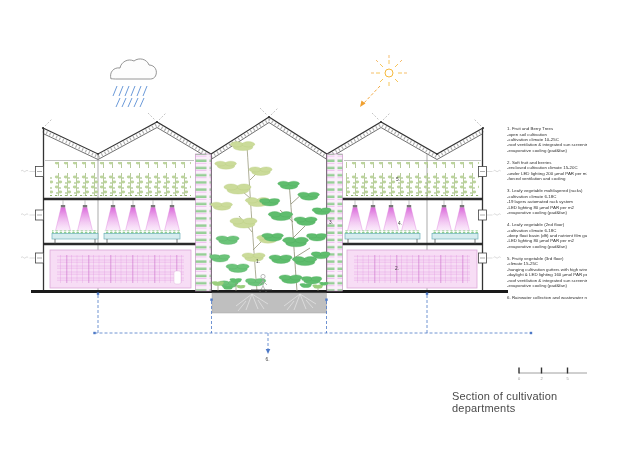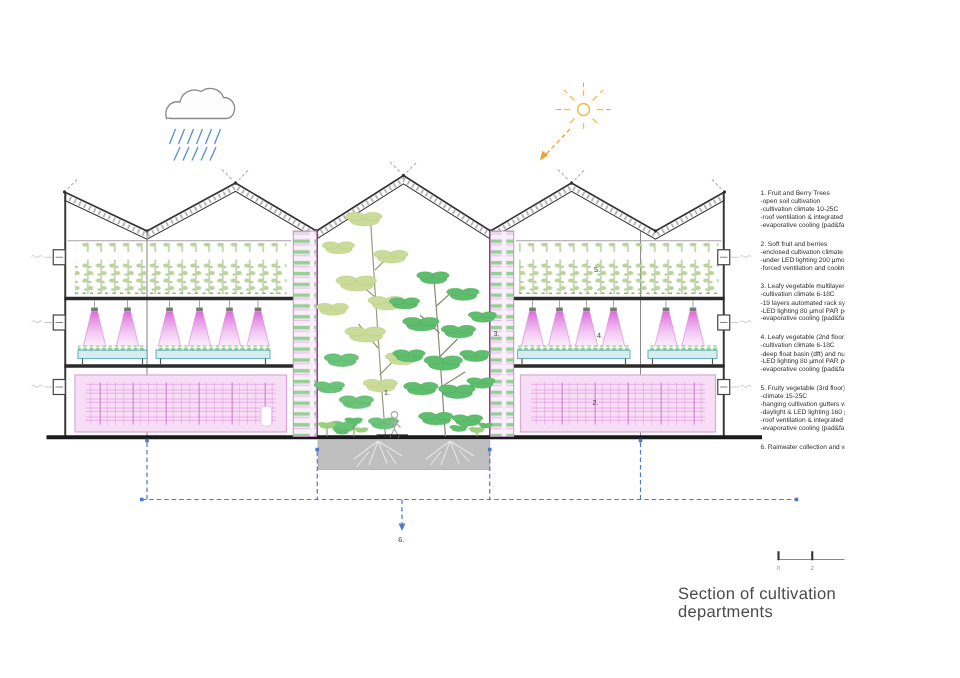--- a/index.html
+++ b/index.html
@@ -1,17 +1,17 @@
 <!DOCTYPE html>
 <html><head>
 <meta charset="utf-8">
 <style>
   html,body{margin:0;padding:0;background:#ffffff;}
   #page{position:relative;width:563px;height:452px;background:#ffffff;overflow:hidden;
-        font-family:"Liberation Sans",sans-serif;}
+        font-family:"Liberation Sans",sans-serif;padding-left:24px;}
   #drawing{position:absolute;left:0;top:0;}
   .legend{position:absolute;left:507px;top:126px;width:270px;
           transform:scale(0.5);transform-origin:0 0;
           font-size:8.8px;line-height:1.22;color:#2e2e2e;}
   .legend-item{margin-bottom:14px;}
   .legend-title{margin-bottom:0px;}
   .legend-line{white-space:nowrap;}
   .drawing-title{position:absolute;left:452px;top:390px;font-size:11px;
                  color:#4a4a4a;letter-spacing:0.2px;}
   svg text{font-family:"Liberation Sans",sans-serif;}

